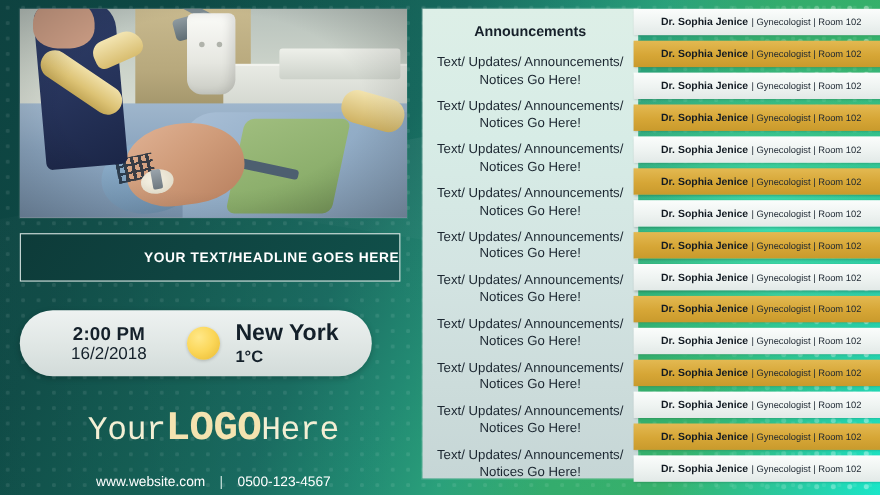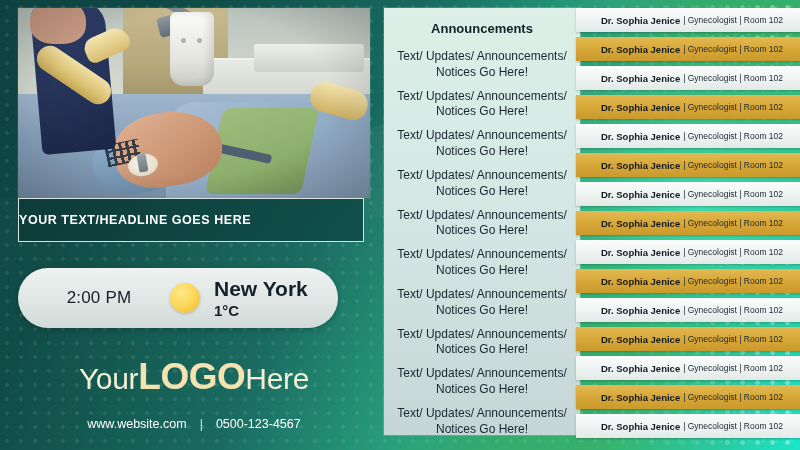--- a/index.html
+++ b/index.html
@@ -199,59 +199,60 @@
       repeating-linear-gradient(0deg, #1d2b3a 0 2px, transparent 2px 7px);
     opacity: 0.85;
   }
   .ph-vignette {
     position: absolute; inset: 0;
     background: radial-gradient(ellipse at 50% 45%, rgba(0,0,0,0) 55%, rgba(0,0,0,0.22) 100%);
   }
 
   
   .headline {
+    margin-top: 14px;
     width: 346px; height: 44px;
     border: 1px solid #d7e3e0;
     background: linear-gradient(125deg, #0d3b39 0%, #0f4441 45%, #10504a 100%);
-    display: flex; align-items: center; justify-content: flex-start;
+    display: flex; align-items: center; justify-content: flex-end;
   }
   .headline-text {
     color: #ffffff;
     font-size: 12.5px;
     font-weight: bold;
     letter-spacing: 0.55px;
   }
 
   
   .timebar {
     margin-top: 26px;
     width: 320px; height: 60px;
     background: linear-gradient(180deg, #eef2f1 0%, #dfe6e4 55%, #d2dbd9 100%);
     border-radius: 30px;
     display: flex; align-items: center;
     padding: 0 22px;
     box-shadow: 0 2px 6px rgba(0,0,0,0.22);
   }
   .tb-time { width: 118px; text-align: center; color: #14202a; }
-  .tb-time-main { font-size: 17px; font-weight: normal; line-height: 1.12; letter-spacing: 0.2px; }
+  .tb-time-main { font-size: 17px; font-weight: bold; line-height: 1.12; letter-spacing: 0.2px; }
   .tb-time-date { font-size: 15.5px; line-height: 1.12; }
   .tb-sun {
     width: 30px; height: 30px; border-radius: 50%;
     margin: 0 14px 0 12px;
     background: radial-gradient(circle at 36% 32%, #ffe889 0%, #fbd75a 48%, #e9b92f 100%);
     box-shadow: 0 1px 3px rgba(0,0,0,0.2);
     flex: none;
   }
   .tb-loc { color: #14202a; }
   .tb-city { font-size: 21px; font-weight: bold; line-height: 1.18; }
   .tb-temp { font-size: 15px; font-weight: bold; line-height: 1.18; }
 
   
   .logo-wrap { margin-top: 30px; width: 352px; text-align: center; }
-  .logo-line { white-space: nowrap; line-height: 1; }
+  .logo-line { white-space: nowrap; line-height: 1; font-family: Liberation Mono, monospace; }
   .logo-thin { font-size: 30px; color: #f3efd4; letter-spacing: -0.3px; }
   .logo-bold { font-size: 37px; font-weight: bold; color: #f4e3b0; letter-spacing: -0.5px; }
   .logo-sub {
     margin-top: 22px;
     font-size: 12.5px; color: #ffffff;
     display: flex; align-items: center; justify-content: center; gap: 13px;
   }
   .logo-sep { color: #cfe6e0; }
 
   
@@ -346,20 +347,21 @@
       </div>
     </div>
 
     <div class="headline">
       <span class="headline-text">YOUR TEXT/HEADLINE GOES HERE</span>
     </div>
 
     <div class="timebar">
       <div class="tb-time">
         <div class="tb-time-main">2:00 PM</div>
+        <div class="tb-time-date">16/2/2018</div>
       </div>
       <div class="tb-sun"></div>
       <div class="tb-loc">
         <div class="tb-city">New York</div>
         <div class="tb-temp">1°C</div>
       </div>
     </div>
 
     <div class="logo-wrap">
       <div class="logo-line"><span class="logo-thin">Your</span><span class="logo-bold">LOGO</span><span class="logo-thin">Here</span></div>

